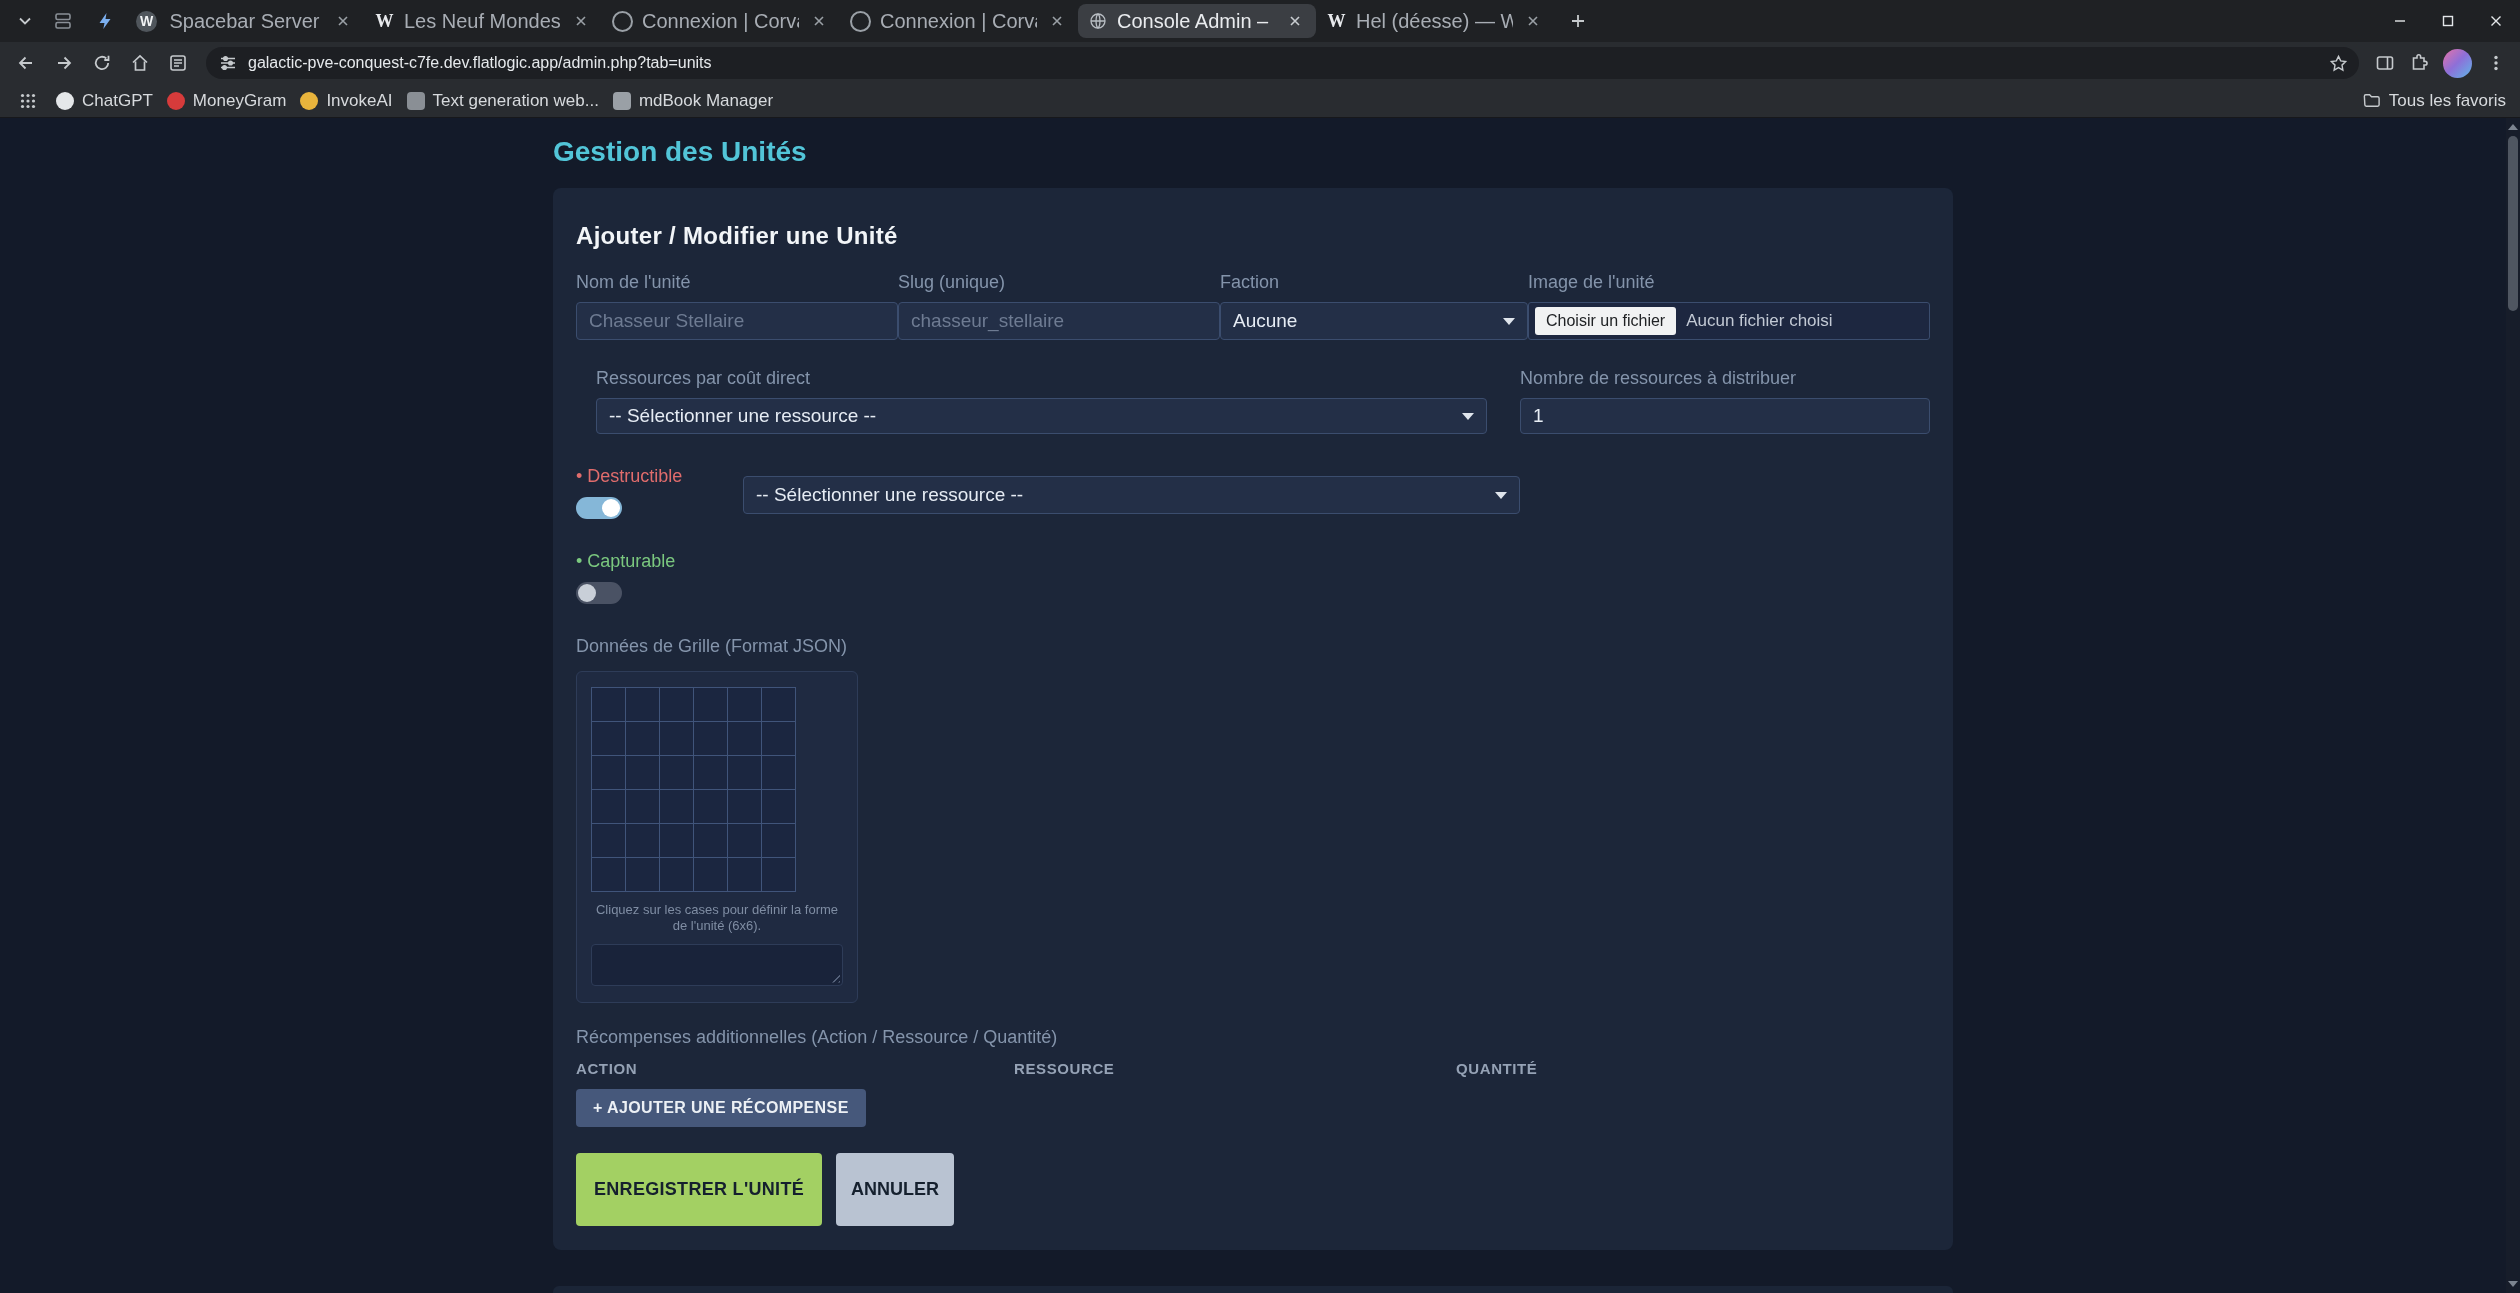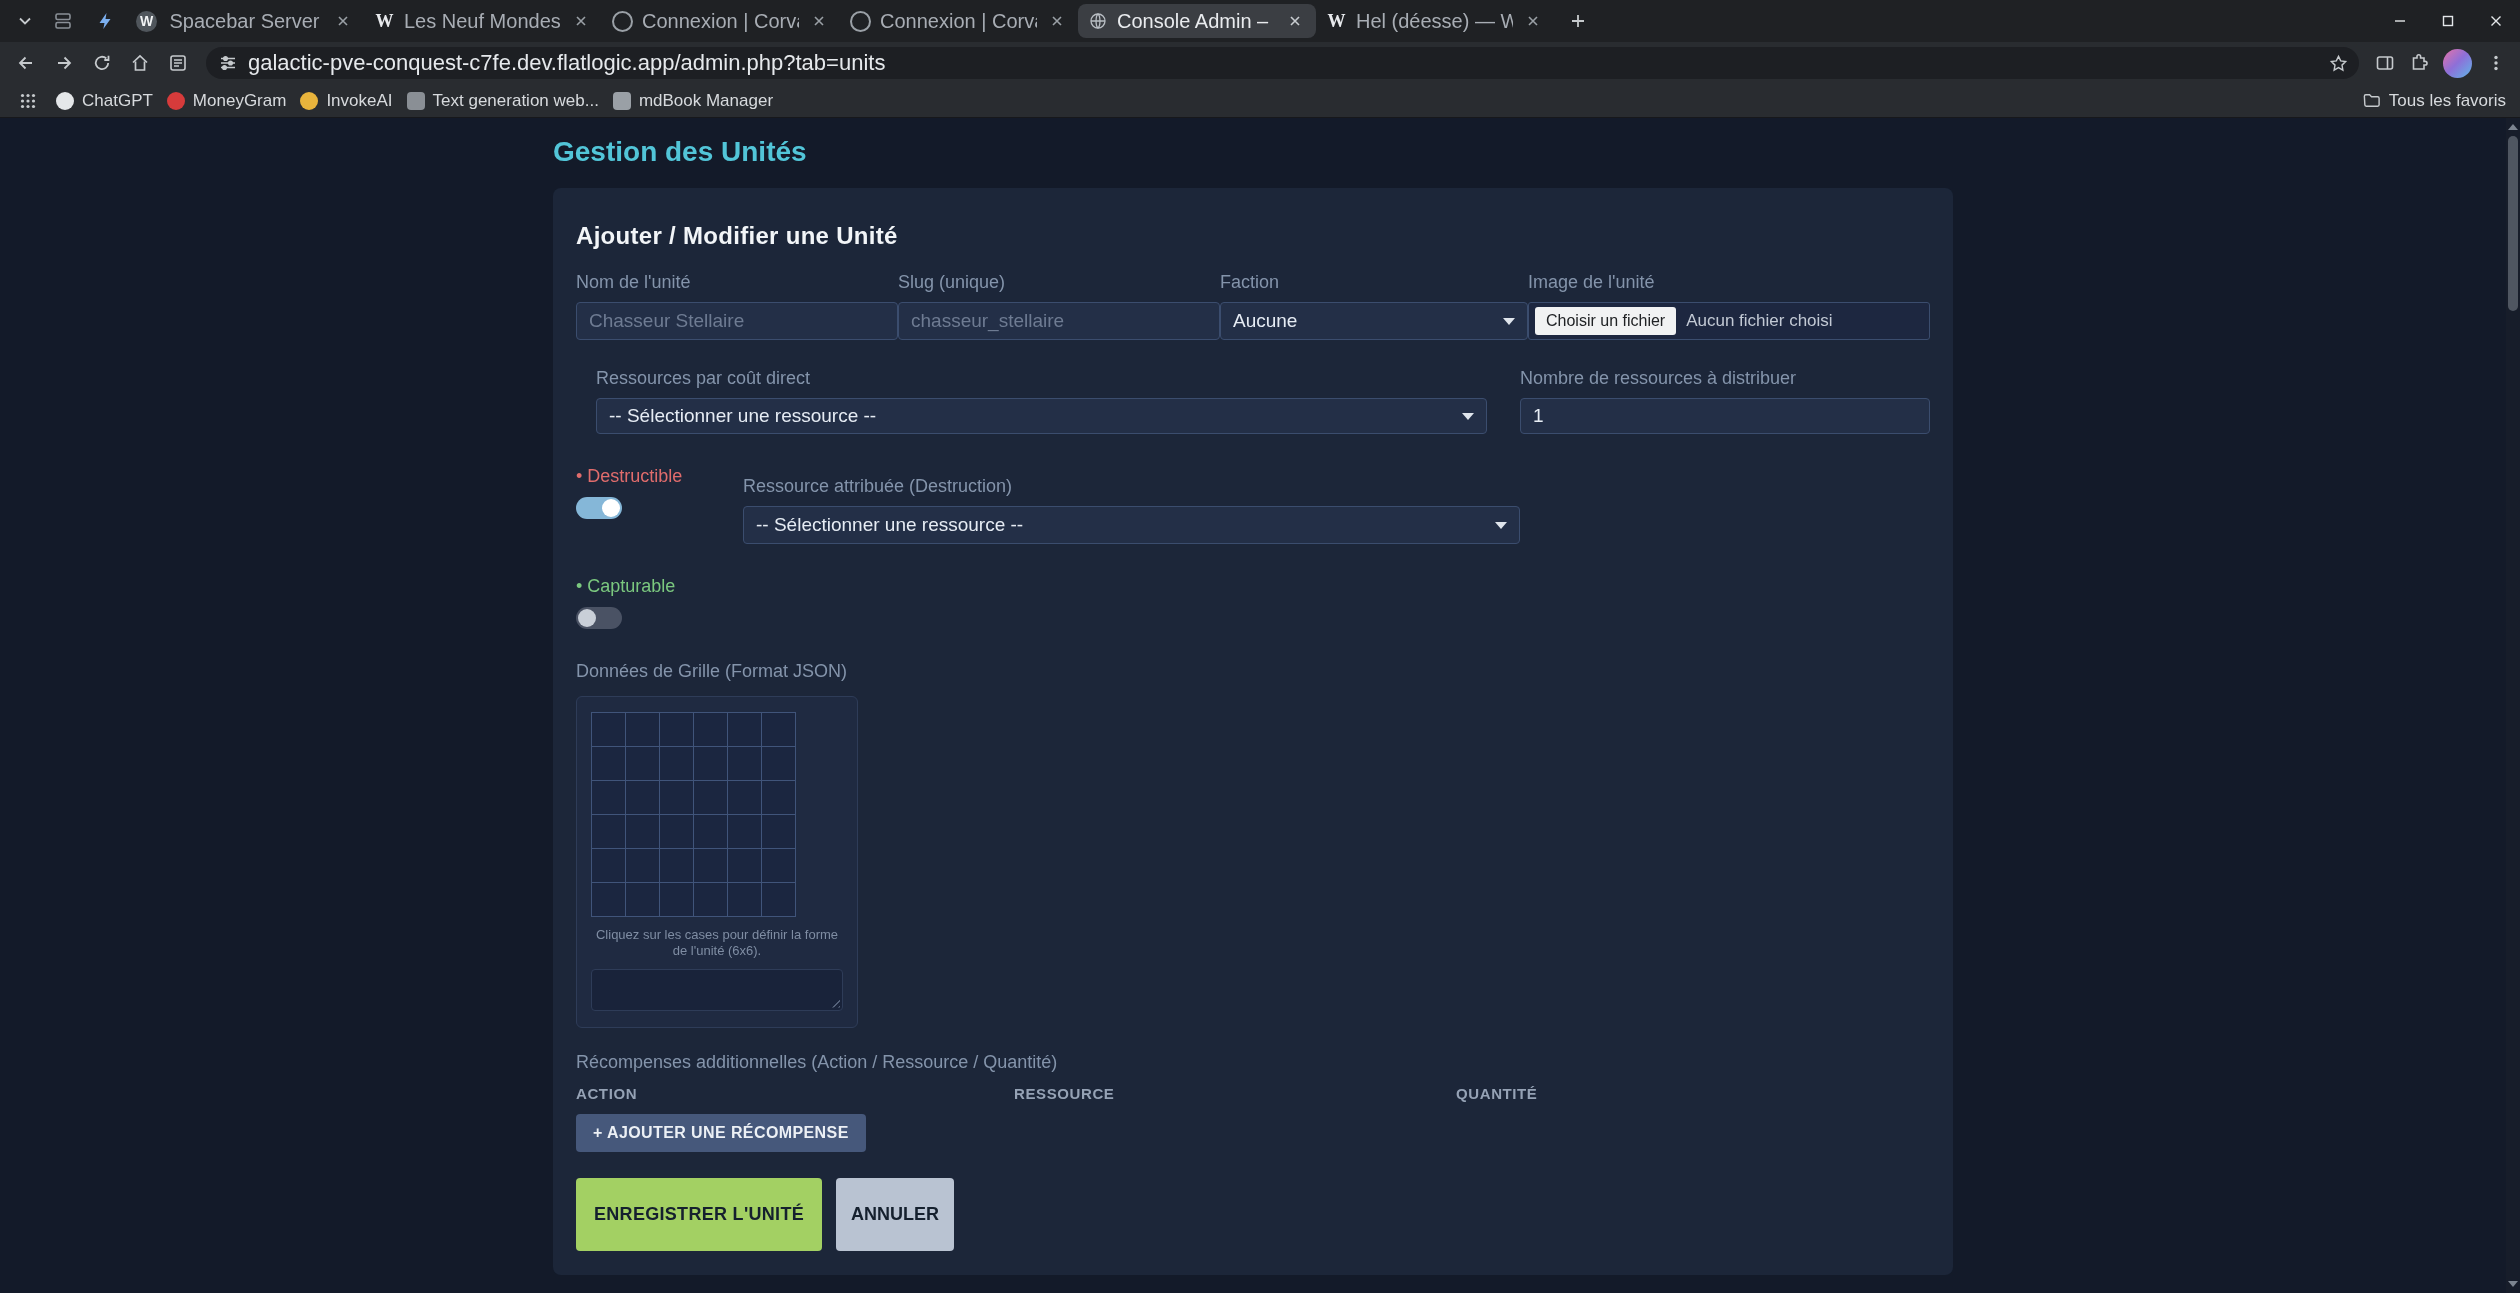--- a/index.html
+++ b/index.html
@@ -22,21 +22,21 @@
   .favicon.ring { border:2.5px solid #9aa0a6; background:transparent; }
   .new-tab { width:36px; height:36px; border:none; background:transparent; display:flex; align-items:center; justify-content:center; cursor:pointer; margin-left:6px; }
   .tabstrip-spacer { flex:1; }
   .win-controls { display:flex; height:42px; }
   .win-btn { width:48px; height:42px; display:flex; align-items:center; justify-content:center; cursor:pointer; }
 
   
   .toolbar { height:42px; background:#292c30; display:flex; align-items:center; padding:0 8px; gap:2px; flex:0 0 auto; }
   .nav-btn { width:36px; height:36px; border:none; border-radius:50%; background:transparent; display:flex; align-items:center; justify-content:center; cursor:pointer; }
   .omnibox { flex:1; height:32px; margin:0 8px; border-radius:16px; background:#1d1f23; display:flex; align-items:center; padding:0 5px 0 13px; gap:11px; cursor:text; }
-  .omnibox .url { flex:1; font-size:22px; color:#e6e9ec; white-space:nowrap; overflow:hidden; }
+  .omnibox .url { flex:1; font-size:16px; color:#e6e9ec; white-space:nowrap; overflow:hidden; }
   .round-btn { width:32px; height:32px; border:none; border-radius:50%; background:transparent; display:flex; align-items:center; justify-content:center; cursor:pointer; flex:0 0 auto; }
   .avatar { width:29px; height:29px; border-radius:50%; background:linear-gradient(135deg,#e773a8 0%,#8e6fd8 48%,#5fb6e8 100%); margin:0 6px; cursor:pointer; flex:0 0 auto; }
 
   
   .bookmarks-bar { height:34px; background:#292c30; display:flex; align-items:center; padding:0 14px; gap:14px; border-bottom:1px solid #17181b; flex:0 0 auto; }
   .bm-item { display:flex; align-items:center; gap:8px; cursor:pointer; }
   .bm-item span.bm-label { font-size:17px; color:#d7dadd; white-space:nowrap; }
   .bm-ico { width:18px; height:18px; border-radius:50%; flex:0 0 auto; }
   .bm-ico.chatgpt { background:#e4e7e9; }
   .bm-ico.moneygram { background:#d63b3b; }
@@ -382,21 +382,20 @@
         </div>
 
         <div class="form-row row-3">
           <div class="col-destr">
             <span class="flag-label red">• Destructible</span>
             <div class="toggle on">
                 <span class="knob"></span>
               </div>
           </div>
           <div class="col-dres">
-            <label class="field-label">Ressource attribuée (Destruction)</label>
             <div class="select">
               <span>-- Sélectionner une ressource --</span>
             </div>
           </div>
         </div>
 
         <div class="row-4">
           <span class="flag-label green">• Capturable</span>
           <div class="toggle off">
               <span class="knob"></span>

